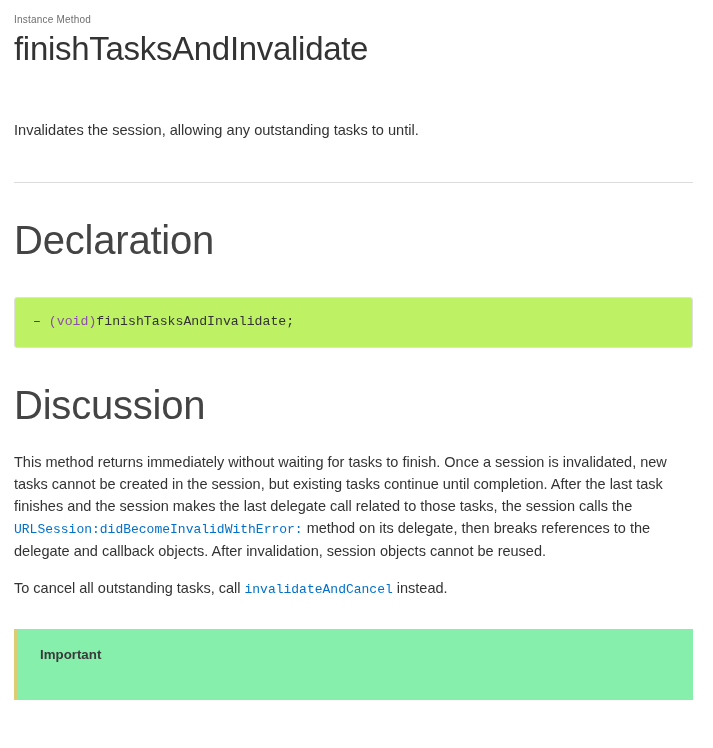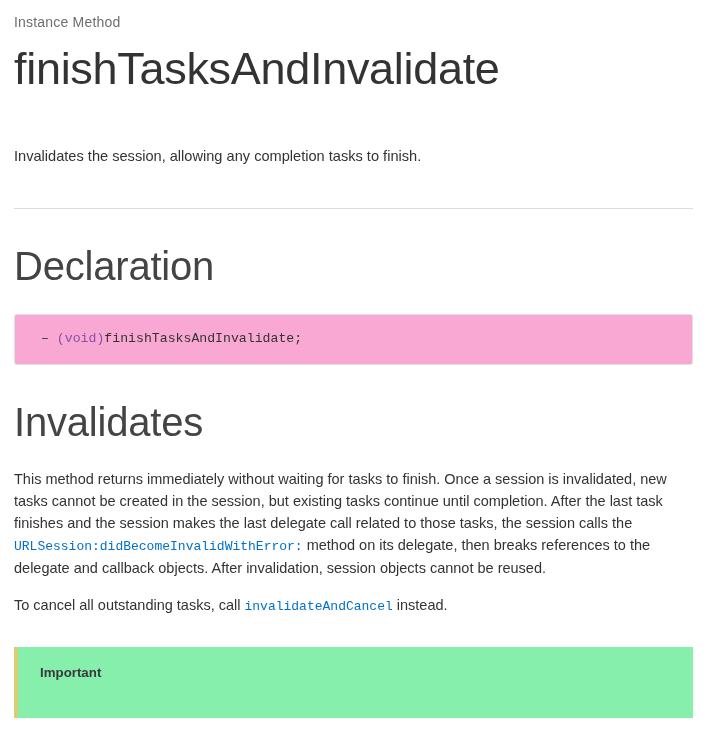--- a/index.html
+++ b/index.html
@@ -13,28 +13,28 @@
     height: 748px;
     font-family: "Liberation Sans", sans-serif;
     color: #333333;
     overflow: hidden;
   }
   .page {
     padding: 14px 18px 0 14px;
     width: 713px;
   }
   .eyebrow {
-    font-size: 14px;
+    font-size: 10px;
     color: #6e6e6e;
     letter-spacing: 0.2px;
-    margin: 0 0 14px 0;
+    margin: 0 0 6px 0;
     font-weight: 400;
   }
   h1.api-title {
-    font-size: 45px;
+    font-size: 33px;
     line-height: 1.12;
     font-weight: 300;
     color: #333333;
     margin: 6px 0 0 0;
     letter-spacing: -0.3px;
   }
   .abstract {
     font-size: 14.6px;
     line-height: 1.5;
     color: #333333;
@@ -47,26 +47,26 @@
     width: 679px;
   }
   h2.section-title {
     font-size: 40px;
     font-weight: 300;
     color: #444444;
     margin: 35px 0 0 0;
     letter-spacing: -0.2px;
   }
   .code-box {
-    margin: 25px 0 0 0;
+    margin: 34px 0 0 0;
     width: 679px;
     border: 1px solid #e0e0e0;
     border-radius: 3px;
-    background: #f9a8d4;
-    padding: 15px 18px 16px 26px;
+    background: #bef264;
+    padding: 15px 18px 16px 18px;
   }
   .code {
     font-family: "Liberation Mono", monospace;
     font-size: 13.2px;
     line-height: 1.35;
     color: #333333;
     white-space: pre;
   }
   .code .dash { color: #333333; }
   .code .kw { color: #8c4fa8; }
@@ -114,31 +114,31 @@
 </style>
 </head>
 <body>
 
 <div class="page">
 
   <div class="eyebrow">Instance Method</div>
 
   <h1 class="api-title">finishTasksAndInvalidate</h1>
 
-  <p class="abstract">Invalidates the session, allowing any completion tasks to finish.</p>
+  <p class="abstract">Invalidates the session, allowing any outstanding tasks to until.</p>
 
   <hr class="divider">
 
   <h2 class="section-title">Declaration</h2>
 
   <div class="code-box">
     <div class="code"><span class="dash">– </span><span class="kw">(</span><span class="kw">void</span><span class="kw">)</span><span>finishTasksAndInvalidate;</span></div>
   </div>
 
-  <h2 class="section-title">Invalidates</h2>
+  <h2 class="section-title">Discussion</h2>
 
   <div class="discussion-body">
     <p><span>This method returns immediately without waiting for tasks to finish. Once a session is invalidated, new tasks cannot be created in the session, but existing tasks continue until completion. After the last task finishes and the session makes the last delegate call related to those tasks, the session calls the </span><a class="code-link" href="#">URLSession:didBecomeInvalidWithError:</a><span> method on its delegate, then breaks references to the delegate and callback objects. After invalidation, session objects cannot be reused.</span></p>
 
     <p><span>To cancel all outstanding tasks, call </span><a class="code-link" href="#">invalidateAndCancel</a><span> instead.</span></p>
   </div>
 
   <div class="callout">
     <div class="callout-title">Important</div>
   </div>

